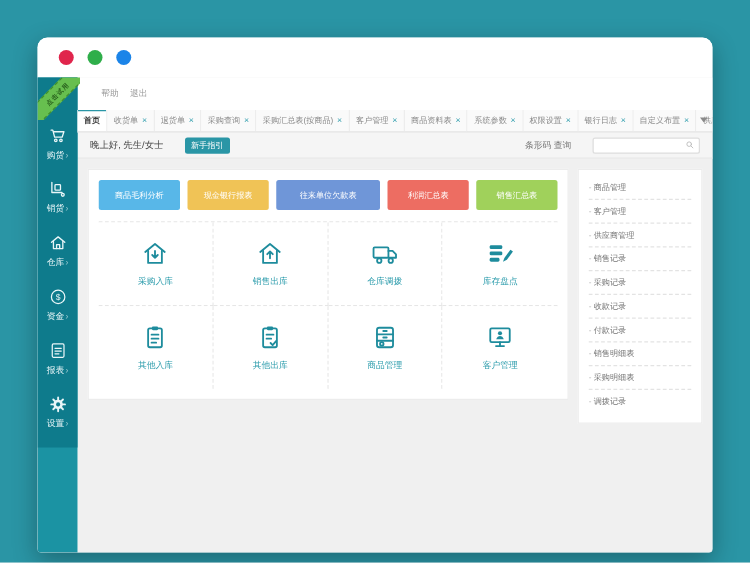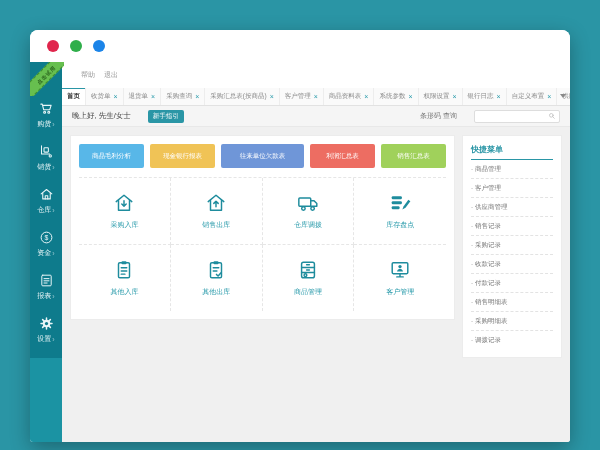--- a/index.html
+++ b/index.html
@@ -324,21 +324,20 @@
                   <path d="M8.7 13.6c.5-2 2-3 3.3-3s2.8 1 3.3 3z" fill="currentColor" stroke="none"></path>
                   <path d="M12 16v3M8.5 19.5h7"></path>
                 </svg>
               <span class="cell-label">客户管理</span>
             </div>
 
           </div>
         </div>
 
         <div class="panel quick-panel">
-          <div class="quick-title">快捷菜单</div>
           <div class="quick-item">商品管理</div>
           <div class="quick-item">客户管理</div>
           <div class="quick-item">供应商管理</div>
           <div class="quick-item">销售记录</div>
           <div class="quick-item">采购记录</div>
           <div class="quick-item">收款记录</div>
           <div class="quick-item">付款记录</div>
           <div class="quick-item">销售明细表</div>
           <div class="quick-item">采购明细表</div>
           <div class="quick-item">调拨记录</div>

